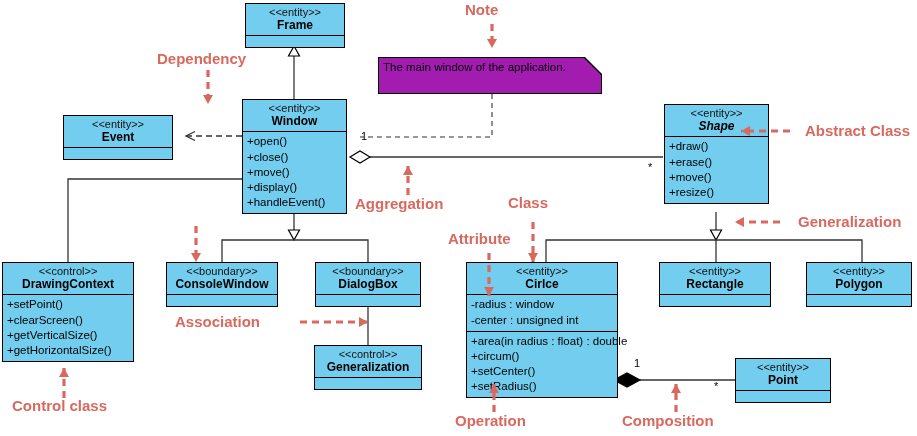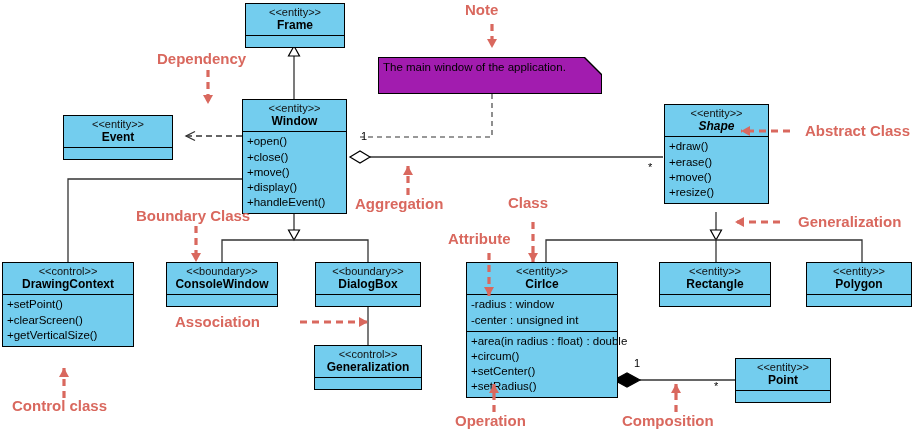--- a/index.html
+++ b/index.html
@@ -148,20 +148,21 @@
 
   <div class="uml" style="left:2px;top:262px;width:132px;">
     <div class="head">
       <div class="stereo">&lt;&lt;control&gt;&gt;</div>
       <div class="cname">DrawingContext</div>
     </div>
     <div class="sect">
       <div class="row">+setPoint()</div>
       <div class="row">+clearScreen()</div>
       <div class="row">+getVerticalSize()</div>
+      <div class="row">+getHorizontalSize()</div>
     </div>
   </div>
 
   <div class="uml" style="left:166px;top:262px;width:112px;">
     <div class="head">
       <div class="stereo">&lt;&lt;boundary&gt;&gt;</div>
       <div class="cname">ConsoleWindow</div>
     </div>
     <div class="sect empty"></div>
   </div>
@@ -236,21 +237,20 @@
 
   <div class="mult" style="left:361px;top:131px;">1</div>
   <div class="mult" style="left:648px;top:162px;">*</div>
   <div class="mult" style="left:634px;top:358px;">1</div>
   <div class="mult" style="left:714px;top:381px;">*</div>
 
   <div class="ann" style="left:465px;top:2px;">Note</div>
   <div class="ann" style="left:157px;top:51px;">Dependency</div>
   <div class="ann" style="left:805px;top:123px;">Abstract Class</div>
   <div class="ann" style="left:355px;top:196px;">Aggregation</div>
-  <div class="ann" style="left:136px;top:208px;">Boundary Class</div>
   <div class="ann" style="left:508px;top:195px;">Class</div>
   <div class="ann" style="left:448px;top:231px;">Attribute</div>
   <div class="ann" style="left:798px;top:214px;">Generalization</div>
   <div class="ann" style="left:175px;top:314px;">Association</div>
   <div class="ann" style="left:12px;top:398px;">Control class</div>
   <div class="ann" style="left:455px;top:413px;">Operation</div>
   <div class="ann" style="left:622px;top:413px;">Composition</div>
 
 </div>
 

